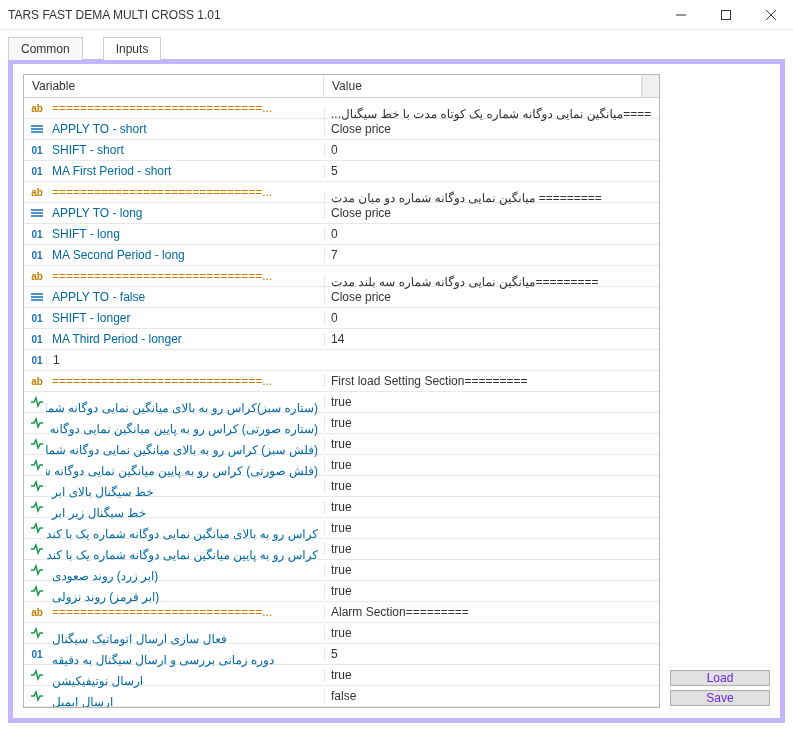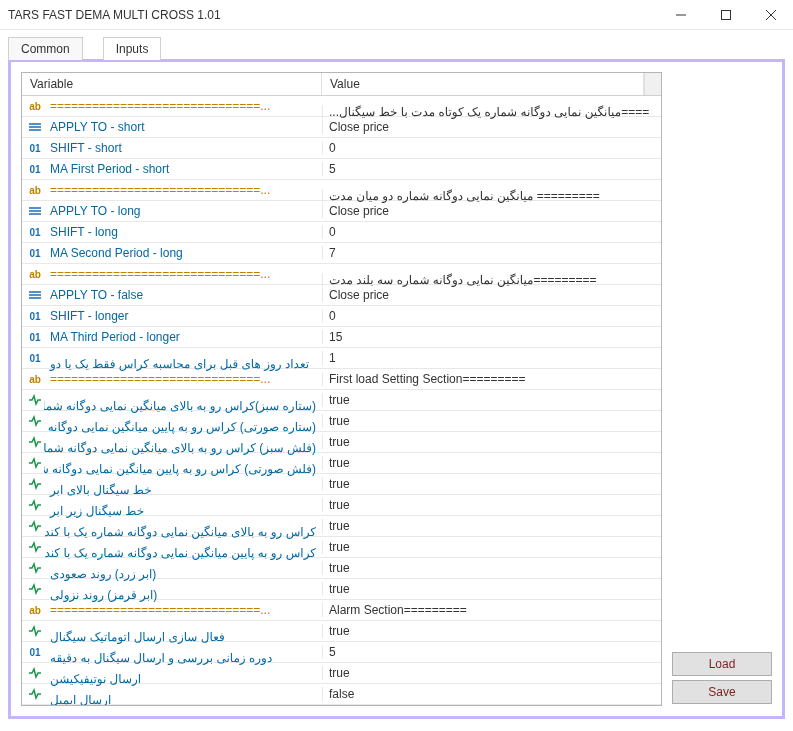--- a/index.html
+++ b/index.html
@@ -5,37 +5,37 @@
 * { box-sizing: border-box; margin: 0; padding: 0; font-family: "Segoe UI", Tahoma, sans-serif; font-size: 12px; }
 body { background: #f0f0f0; width: 793px; height: 731px; overflow: hidden; }
 .window { background: #fff; width: 793px; height: 731px; display: flex; flex-direction: column; }
 .titlebar { display: flex; align-items: center; height: 30px; background: #fff; border-bottom: 1px solid #e8e8e8; }
 .titlebar .title { flex: 1; padding-left: 8px; font-size: 12px; color: #333; }
 .titlebar .win-btns { display: flex; }
 .titlebar .win-btn { width: 45px; height: 30px; display: flex; align-items: center; justify-content: center; color: #333; }
 .tabs { display: flex; padding-left: 8px; padding-top: 6px; background:#fff; }
 .tab { padding: 4px 12px; border: 1px solid #d0d0d0; border-bottom: none; margin-right: 20px; background: #f8f8f8; color:#333; position:relative; top:1px; }
 .tab.active { background: #fff; z-index:2; }
-.content { flex:1; border:3px solid #c4b5fd; margin: 0 8px 8px 8px; padding: 10px; display:flex; gap:10px; background:#fff; }
+.content { flex:1; border:5px solid #c4b5fd; margin: 0 8px 8px 8px; padding: 10px; display:flex; gap:10px; background:#fff; }
 .grid-area { flex:1; border:1px solid #b5b5b5; display:flex; flex-direction:column; overflow:hidden; }
 .grid-header { display:flex; background:#fff; border-bottom:1px solid #d0d0d0; }
 .hcell { padding:4px 8px; color:#333; font-size:12px; background:#fff; border-right:1px solid #e0e0e0; }
 .hcell.var { width: 300px; flex:0 0 300px; }
 .hcell.val { flex:1; }
 .hcell.scroll { width:17px; flex:0 0 17px; background:#f0f0f0; border-right:none; border-left:1px solid #e0e0e0; display:flex;align-items:center;justify-content:center; }
 .rows { flex:1; overflow-y:auto; overflow-x:hidden; background:#fff; }
 .row { display:flex; align-items:center; height:21px; border-bottom:1px solid #e8e8e8; }
 .icon-cell { width:22px; flex:0 0 22px; display:flex; align-items:center; justify-content:center; padding-left:4px; }
 .var-cell { width:278px; flex:0 0 278px; padding:0 6px; white-space:nowrap; overflow:hidden; color:#0369a1; }
 .val-cell { flex:1; padding:0 6px; white-space:nowrap; overflow:hidden; color:#333; border-left:1px solid #e8e8e8;}
 .rows::-webkit-scrollbar { width:17px; }
 .rows::-webkit-scrollbar-track { background:#f0f0f0; }
 .rows::-webkit-scrollbar-thumb { background:#c7c7c7; border:1px solid #a8a8a8; }
 .side-buttons { width:100px; display:flex; flex-direction:column; justify-content:flex-end; gap:4px; padding-bottom:2px;}
-.side-buttons button, .footer button { height:24px; background:#e1e1e1; border:1px solid #adadad; color:#7f1d1d; font-size:12px; }
+.side-buttons button, .footer button { height:16px; background:#e1e1e1; border:1px solid #adadad; color:#6d28d9; font-size:12px; }
 .footer { display:flex; justify-content:flex-end; gap:6px; padding:6px 10px 10px 10px; background:#fff; }
 .footer button { width:86px; }
 .footer button.primary { border:1px solid #0078d7; background:#e5f1fb; outline:1px solid #0078d7; outline-offset:-3px;}
 
 .ico { display:inline-flex; align-items:center; justify-content:center; width:16px; height:14px; font-size:10px; font-weight:600; }
 .ab { color:#c08000; }
 .enm { color:#1a6db5; }
 .zo { color:#1a6db5; }
 .bl { color:#17964a; }
 .var-ab { color:#c08000; }
@@ -177,27 +177,26 @@
               <span class="ico zo">01</span>
             </div>
             <div class="var-cell">SHIFT  - longer</div>
             <div class="val-cell">0</div>
           </div>
           <div class="row">
             <div class="icon-cell">
               <span class="ico zo">01</span>
             </div>
             <div class="var-cell">MA Third Period - longer</div>
-            <div class="val-cell">15</div>
-          </div>
-          <div class="row">
-            <div class="icon-cell">
-              <span class="ico zo">01</span>
-            </div>
-            <div class="var-cell rtl">تعداد روز های قبل برای محاسبه کراس فقط یک یا دو</div>
+            <div class="val-cell">14</div>
+          </div>
+          <div class="row">
+            <div class="icon-cell">
+              <span class="ico zo">01</span>
+            </div>
             <div class="val-cell">1</div>
           </div>
           <div class="row">
             <div class="icon-cell">
               <span class="ico ab">ab</span>
             </div>
             <div class="var-cell var-ab">==============================...</div>
             <div class="val-cell">First load Setting Section=========</div>
           </div>
           <div class="row">

